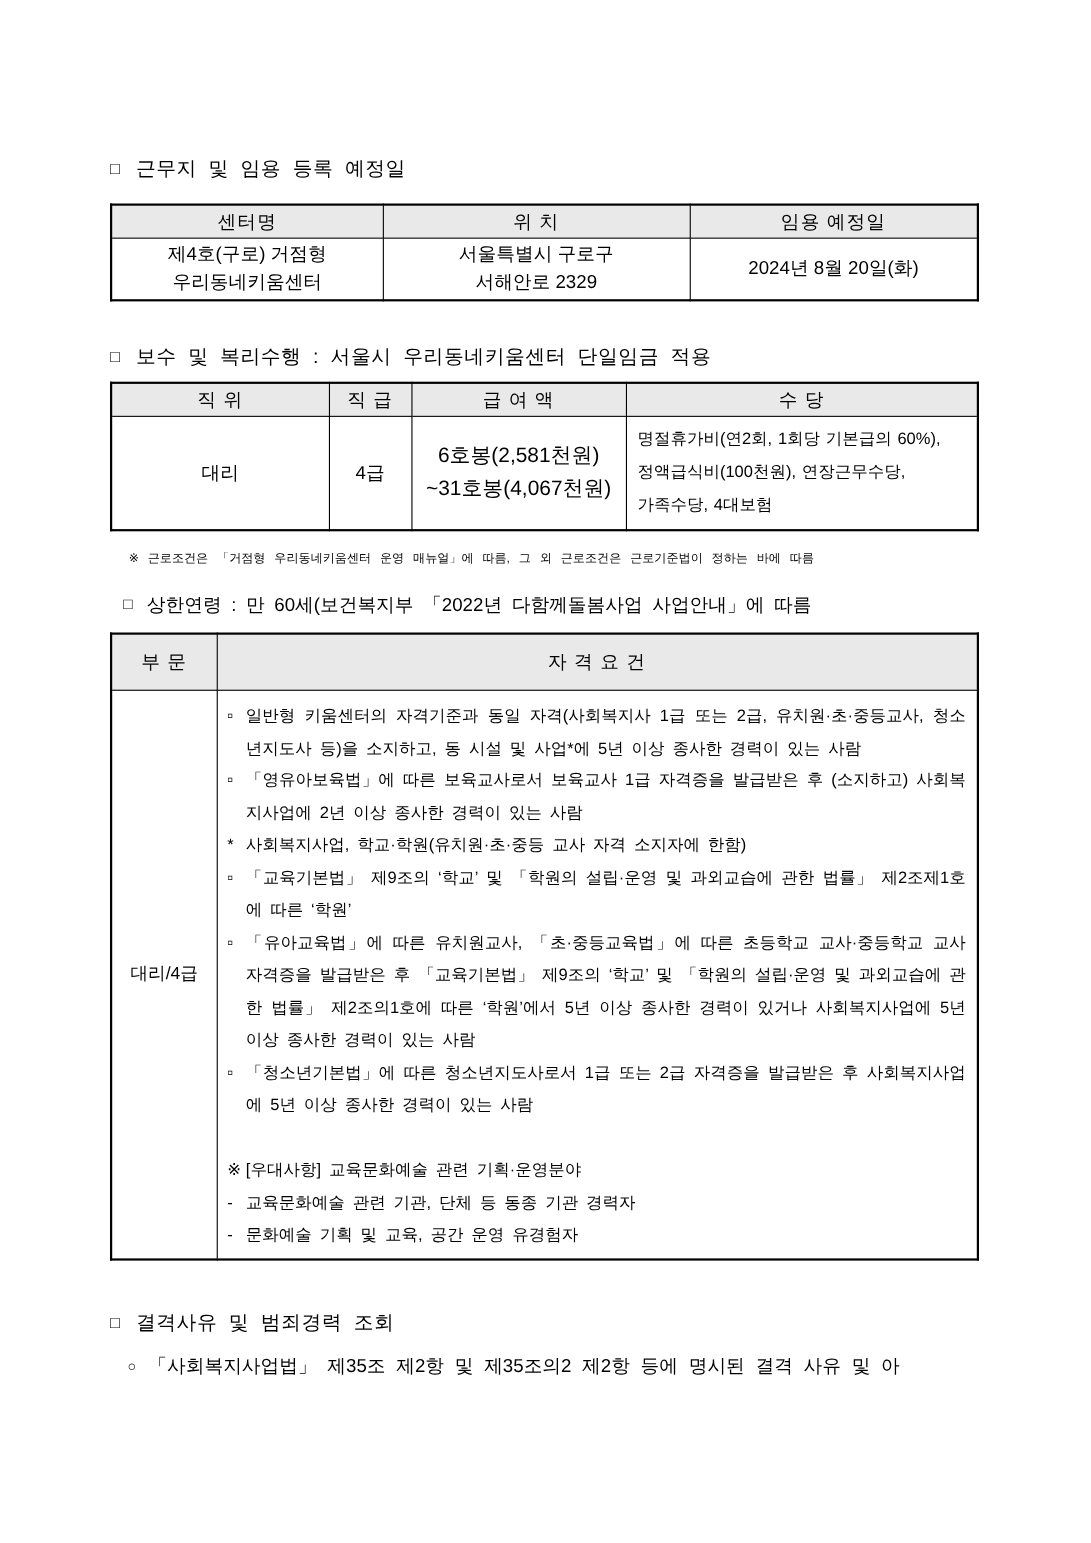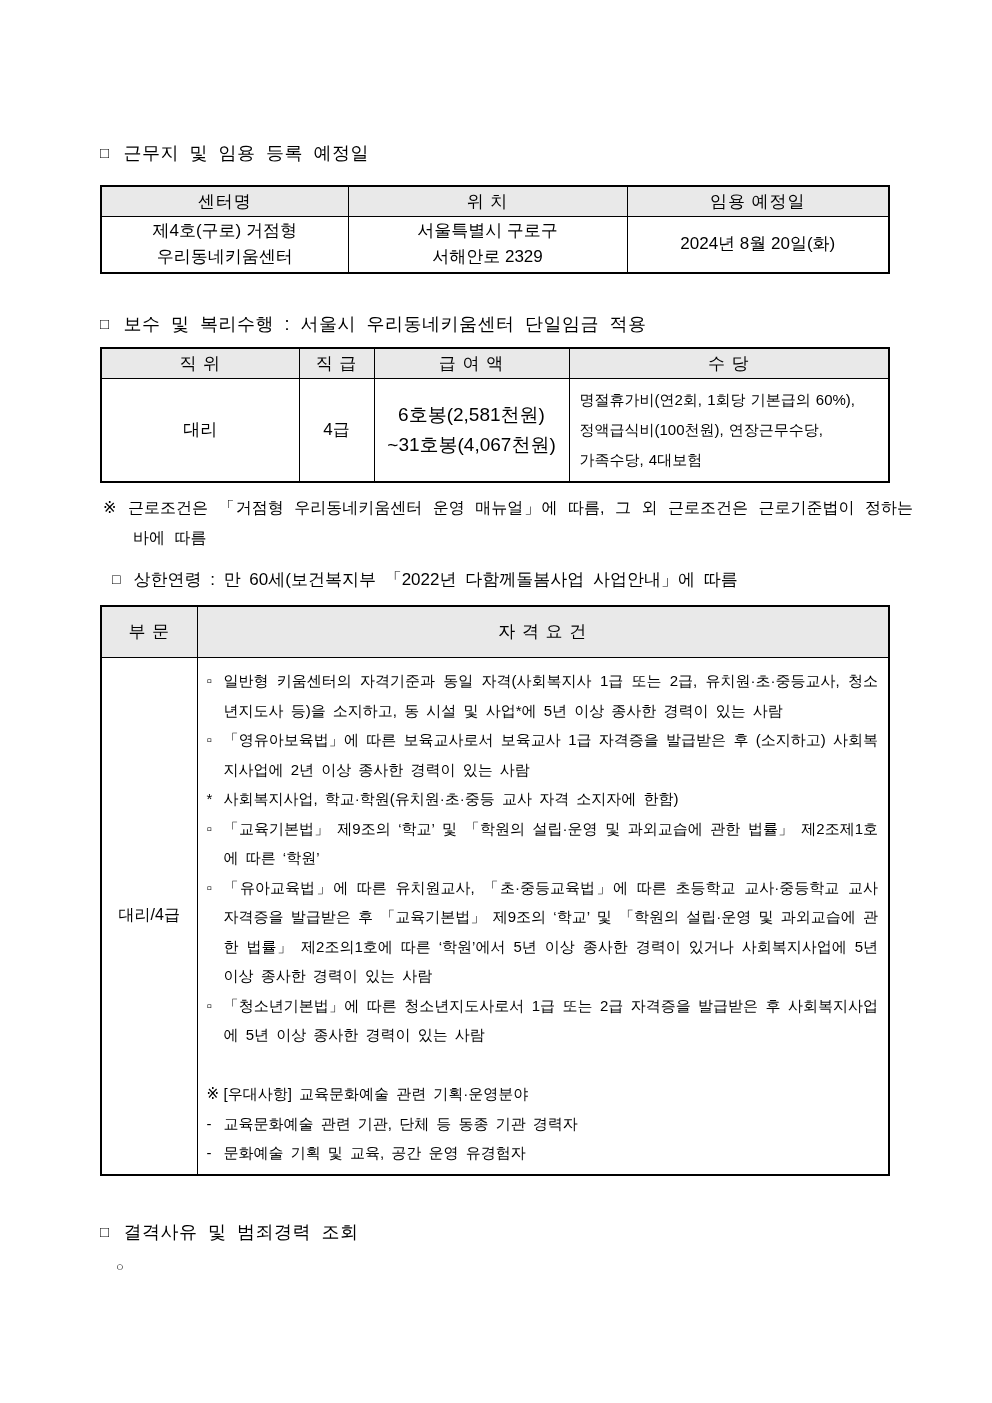--- a/index.html
+++ b/index.html
@@ -71,23 +71,23 @@
     text-align: left;
     padding: 6px 8px 6px 10px;
     font-size: 15px;
     line-height: 30px;
     word-spacing: 1px;
   }
 
   
   .note {
     margin-top: 10px;
-    margin-left: 3px;
+    margin-left: 17px;
     width: 810px;
-    font-size: 16px;
+    font-size: 11px;
     line-height: 30px;
     word-spacing: 5px;
     text-align: justify;
     padding-left: 30px;
     text-indent: -30px;
   }
 
   
   .h3 {
     margin-top: 24px;
@@ -301,15 +301,16 @@
   </tbody>
     </table>
 
   <div class="sec-title disq-title">
     <span class="marker">□</span>
     <span>결격사유 및 범죄경력 조회</span>
   </div>
 
   <div class="circle-line">
     <span class="marker">○</span>
+    <span>「사회복지사업법」 제35조 제2항 및 제35조의2 제2항 등에 명시된 결격 사유 및 아</span>
   </div>
 
 </div>
 
 </body></html>

